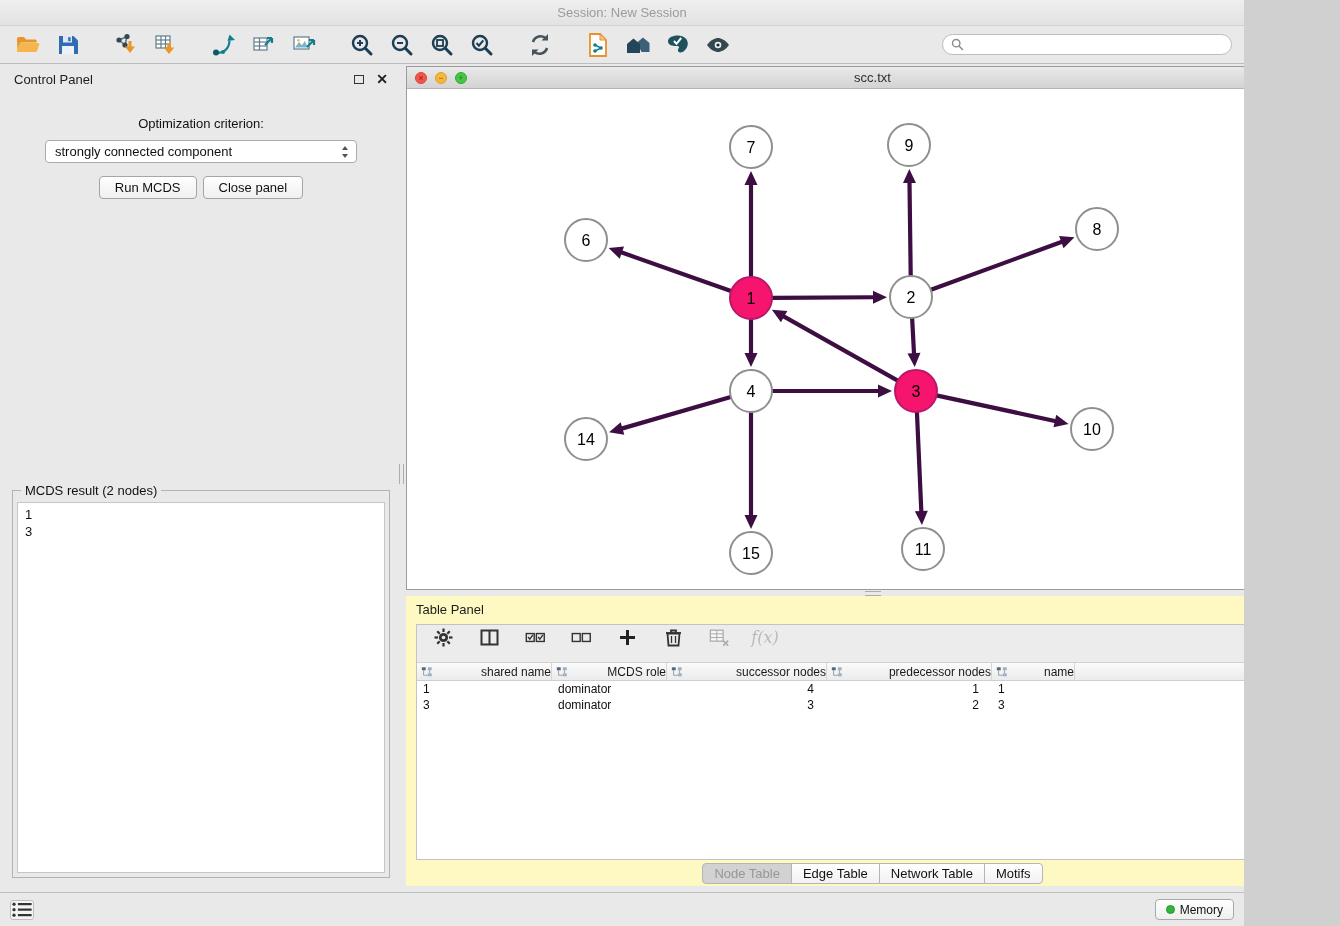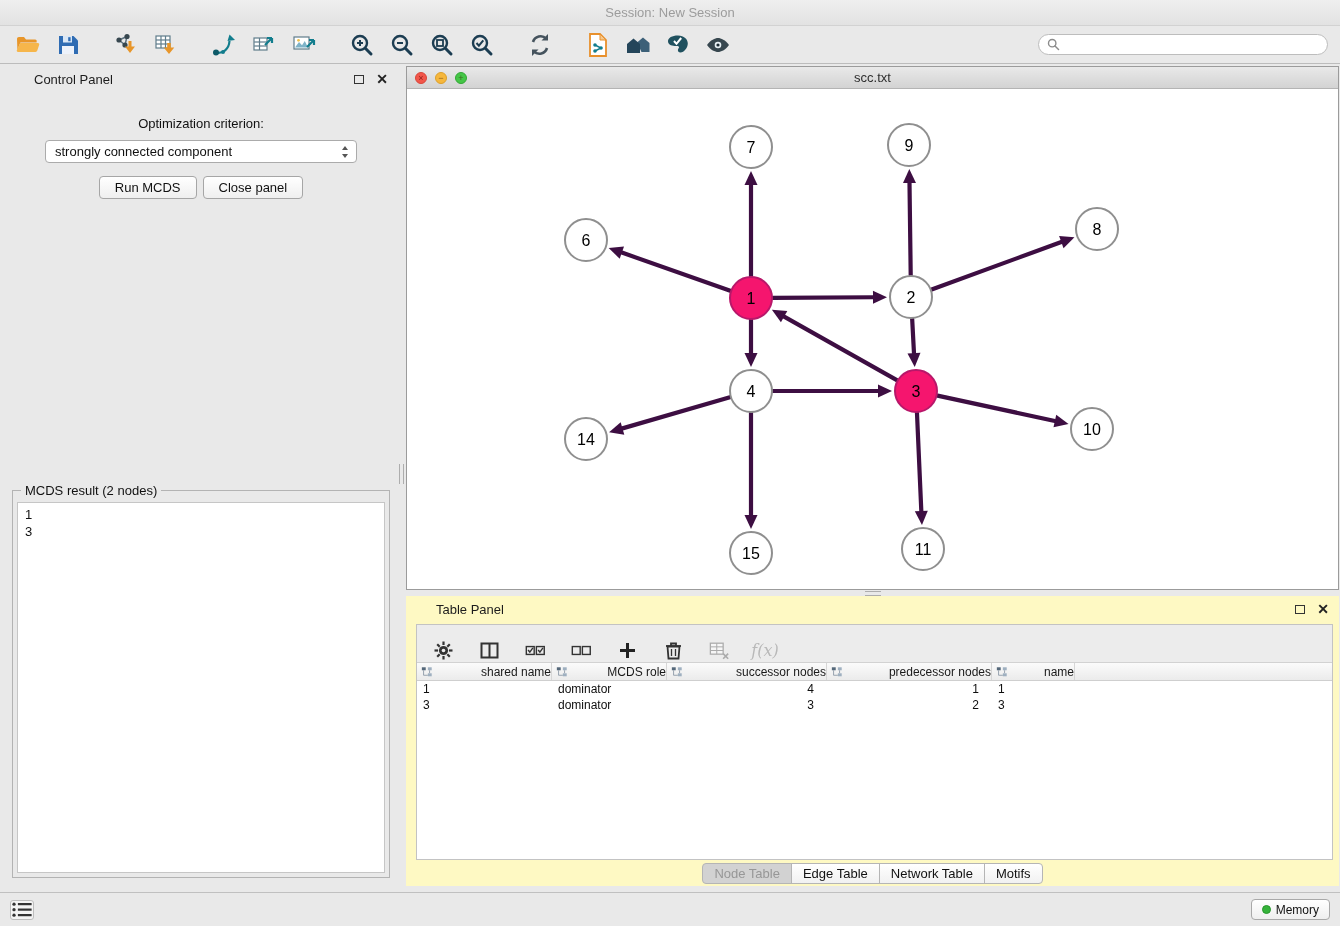--- a/index.html
+++ b/index.html
@@ -1,17 +1,17 @@
 <!DOCTYPE html>
 <html><head>
 <meta charset="utf-8">
 <style>
   * { margin:0; padding:0; box-sizing:border-box; }
   body { font-family:"Liberation Sans", sans-serif; background:#d0d0d0; }
-  .app { position:relative; width:1340px; height:926px; background:#e9e9e9; overflow:hidden; }
+  .app { position:relative; width:1244px; height:926px; background:#e9e9e9; overflow:hidden; }
 
   
   .titlebar { position:absolute; top:0; left:0; right:0; height:26px;
     background:linear-gradient(#efefef,#e2e2e2); border-bottom:1px solid #d2d2d2;
     display:flex; align-items:center; justify-content:center; }
   .titlebar .wtitle { font-size:13px; color:#9c9c9c; }
 
   
   .toolbar { position:absolute; top:26px; left:0; right:0; height:38px;
     display:flex; align-items:center; padding:0 12px; border-bottom:1px solid #bcbcbc; background:#e9e9e9; }
@@ -20,21 +20,21 @@
   .tb-btn { width:32px; height:30px; display:flex; align-items:center; justify-content:center; cursor:default; }
   .tb-btn svg { width:26px; height:26px; }
   .searchbox { margin-left:auto; width:290px; height:21px; background:#fff;
     border:1px solid #bdbdbd; border-radius:11px; display:flex; align-items:center; padding:0 8px; }
   .searchbox svg { width:13px; height:13px; margin-right:5px; flex:none; }
   .searchbox input { border:none; outline:none; flex:1; font-size:12px; background:transparent; font-family:"Liberation Sans",sans-serif; }
 
   
   .control-panel { position:absolute; left:4px; top:66px; width:394px; height:818px; background:#e9e9e9; }
   .panel-header { height:26px; display:flex; align-items:center; padding:0 10px; }
-  .panel-header .ptitle { font-size:13px; color:#1c1c1c;margin-left:20px; }
+  .panel-header .ptitle { font-size:13px; color:#1c1c1c; }
   .panel-header .spacer { flex:1; }
   .float-icon { width:10px; height:9px; border:1.5px solid #333; margin-right:12px; cursor:default; }
   .close-icon { font-size:14px; font-weight:bold; color:#222; line-height:1; cursor:default; }
 
   .tabs-row { display:flex; justify-content:center; margin-top:4px; }
   .tab { padding:2px 11px; font-size:13px; color:#111; background:linear-gradient(#ffffff,#f1f1f1);
     border:1px solid #b5b5b5; margin-left:-1px; cursor:default; }
   .tab:first-child { border-radius:4px 0 0 4px; margin-left:0; }
   .tab:last-child { border-radius:0 4px 4px 0; }
   .tab.active { background:#d2d2d2; color:#979797; }
@@ -77,21 +77,21 @@
   .net-title { position:absolute; left:0; right:0; text-align:center; font-size:13px; color:#2e2e2e; }
   .net-canvas { position:relative; width:100%; height:500px; background:#fff; }
   .net-canvas svg { position:absolute; inset:0; }
   .net-canvas text { font-family:"Liberation Sans",sans-serif; }
 
   
   .table-panel { position:absolute; left:406px; top:596px; width:933px; height:290px; background:#fef9c3; }
   .tp-container { position:absolute; left:10px; right:6px; top:28px; bottom:26px;
     border:1px solid #c3c3c3; background:#fff; overflow:hidden; }
   .tp-toolbar { height:38px; background:#ececec; border-bottom:1px solid #d2d2d2;
-    display:flex; align-items:flex-end; padding-left:14px; gap:22px; }
+    display:flex; align-items:flex-start; padding-left:14px; gap:22px; }
   .tt-btn { width:24px; height:24px; display:flex; align-items:center; justify-content:center; cursor:default; }
   .tt-btn svg { width:21px; height:21px; }
   .tt-btn.disabled { opacity:.55; }
   .fx-glyph { font-family:"DejaVu Serif", serif; font-style:italic; font-size:16px; color:#8f8f8f; }
 
   .thead { display:flex; height:18px; background:linear-gradient(#fbfbfb,#ebebeb); border-bottom:1px solid #cfcfcf; }
   .th { display:flex; align-items:center; justify-content:flex-end; gap:4px; font-size:12px; color:#1a1a1a;
     border-right:1px solid #d6d6d6; position:relative; cursor:default; }
   .th svg { width:12px; height:12px; position:absolute; left:4px; }
   .col0{width:135px} .col1{width:115px} .col2{width:160px} .col3{width:165px} .col4{width:83px}

